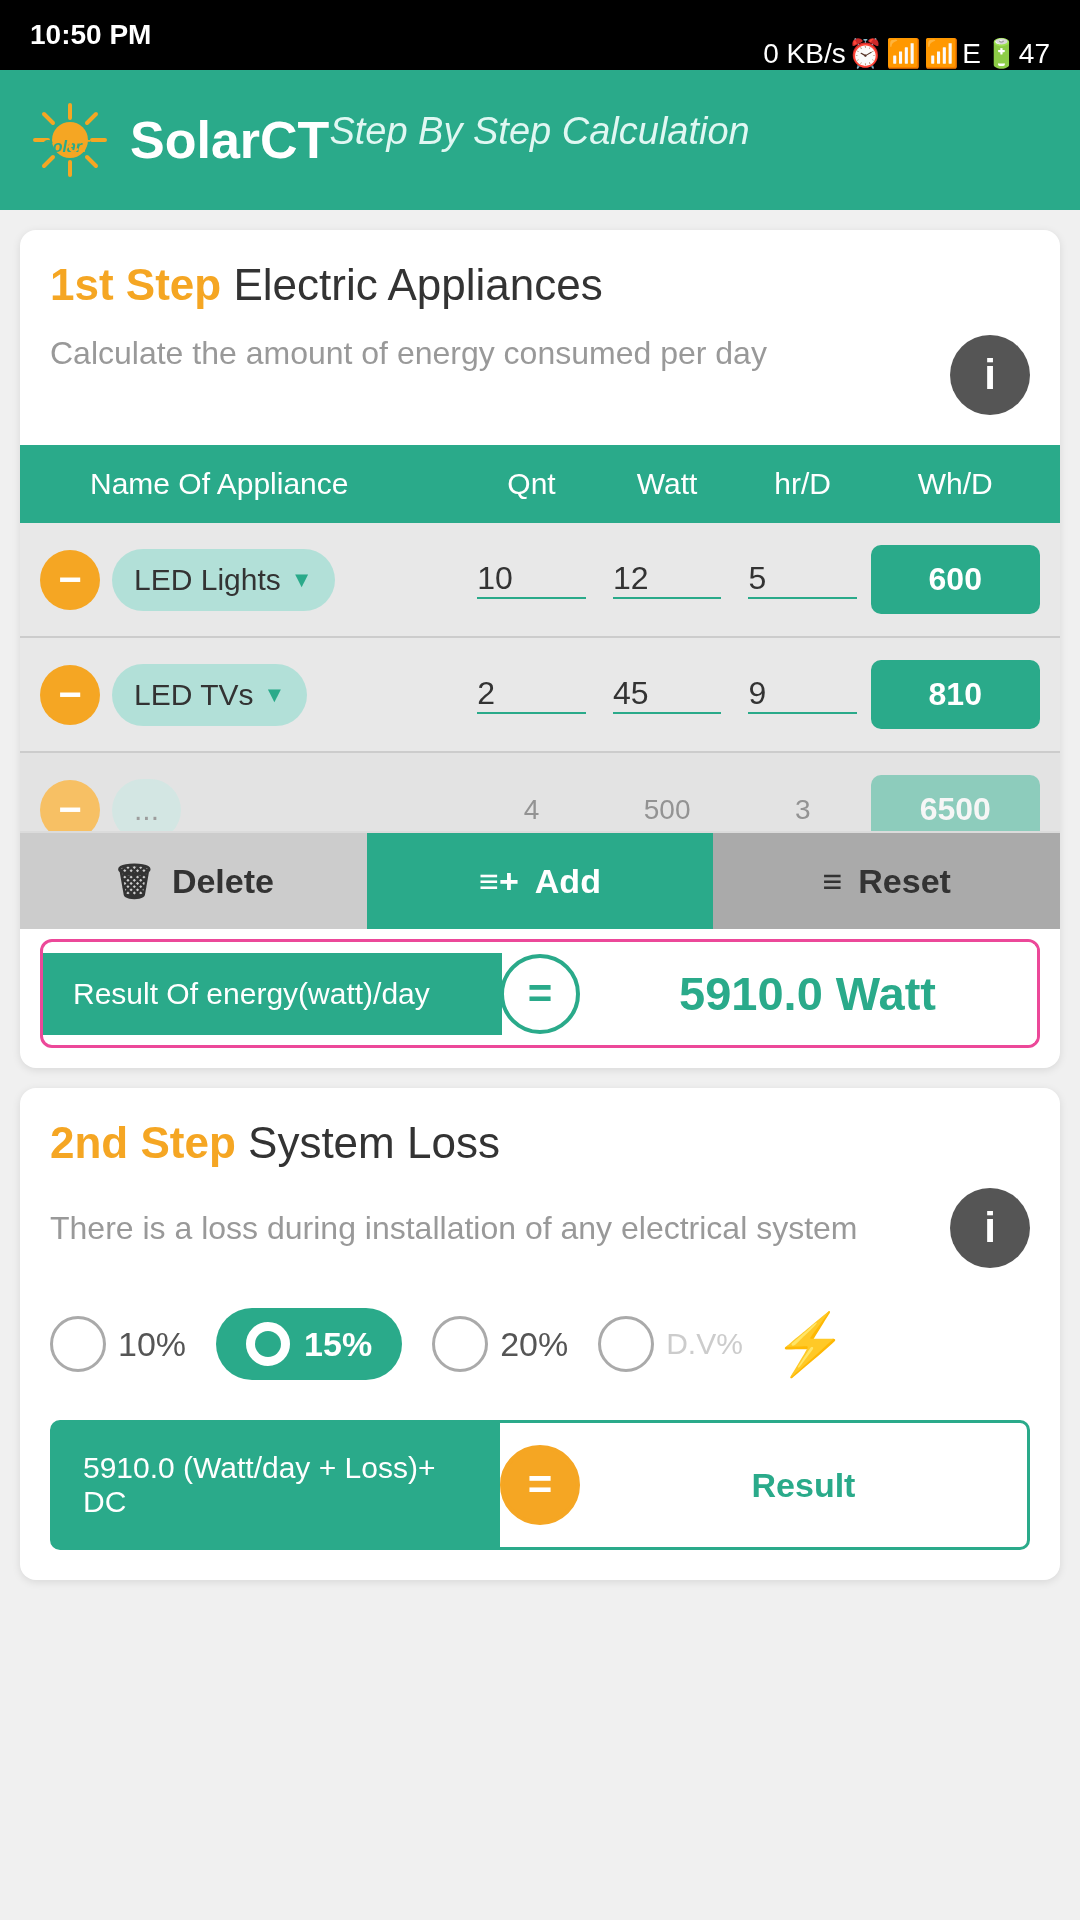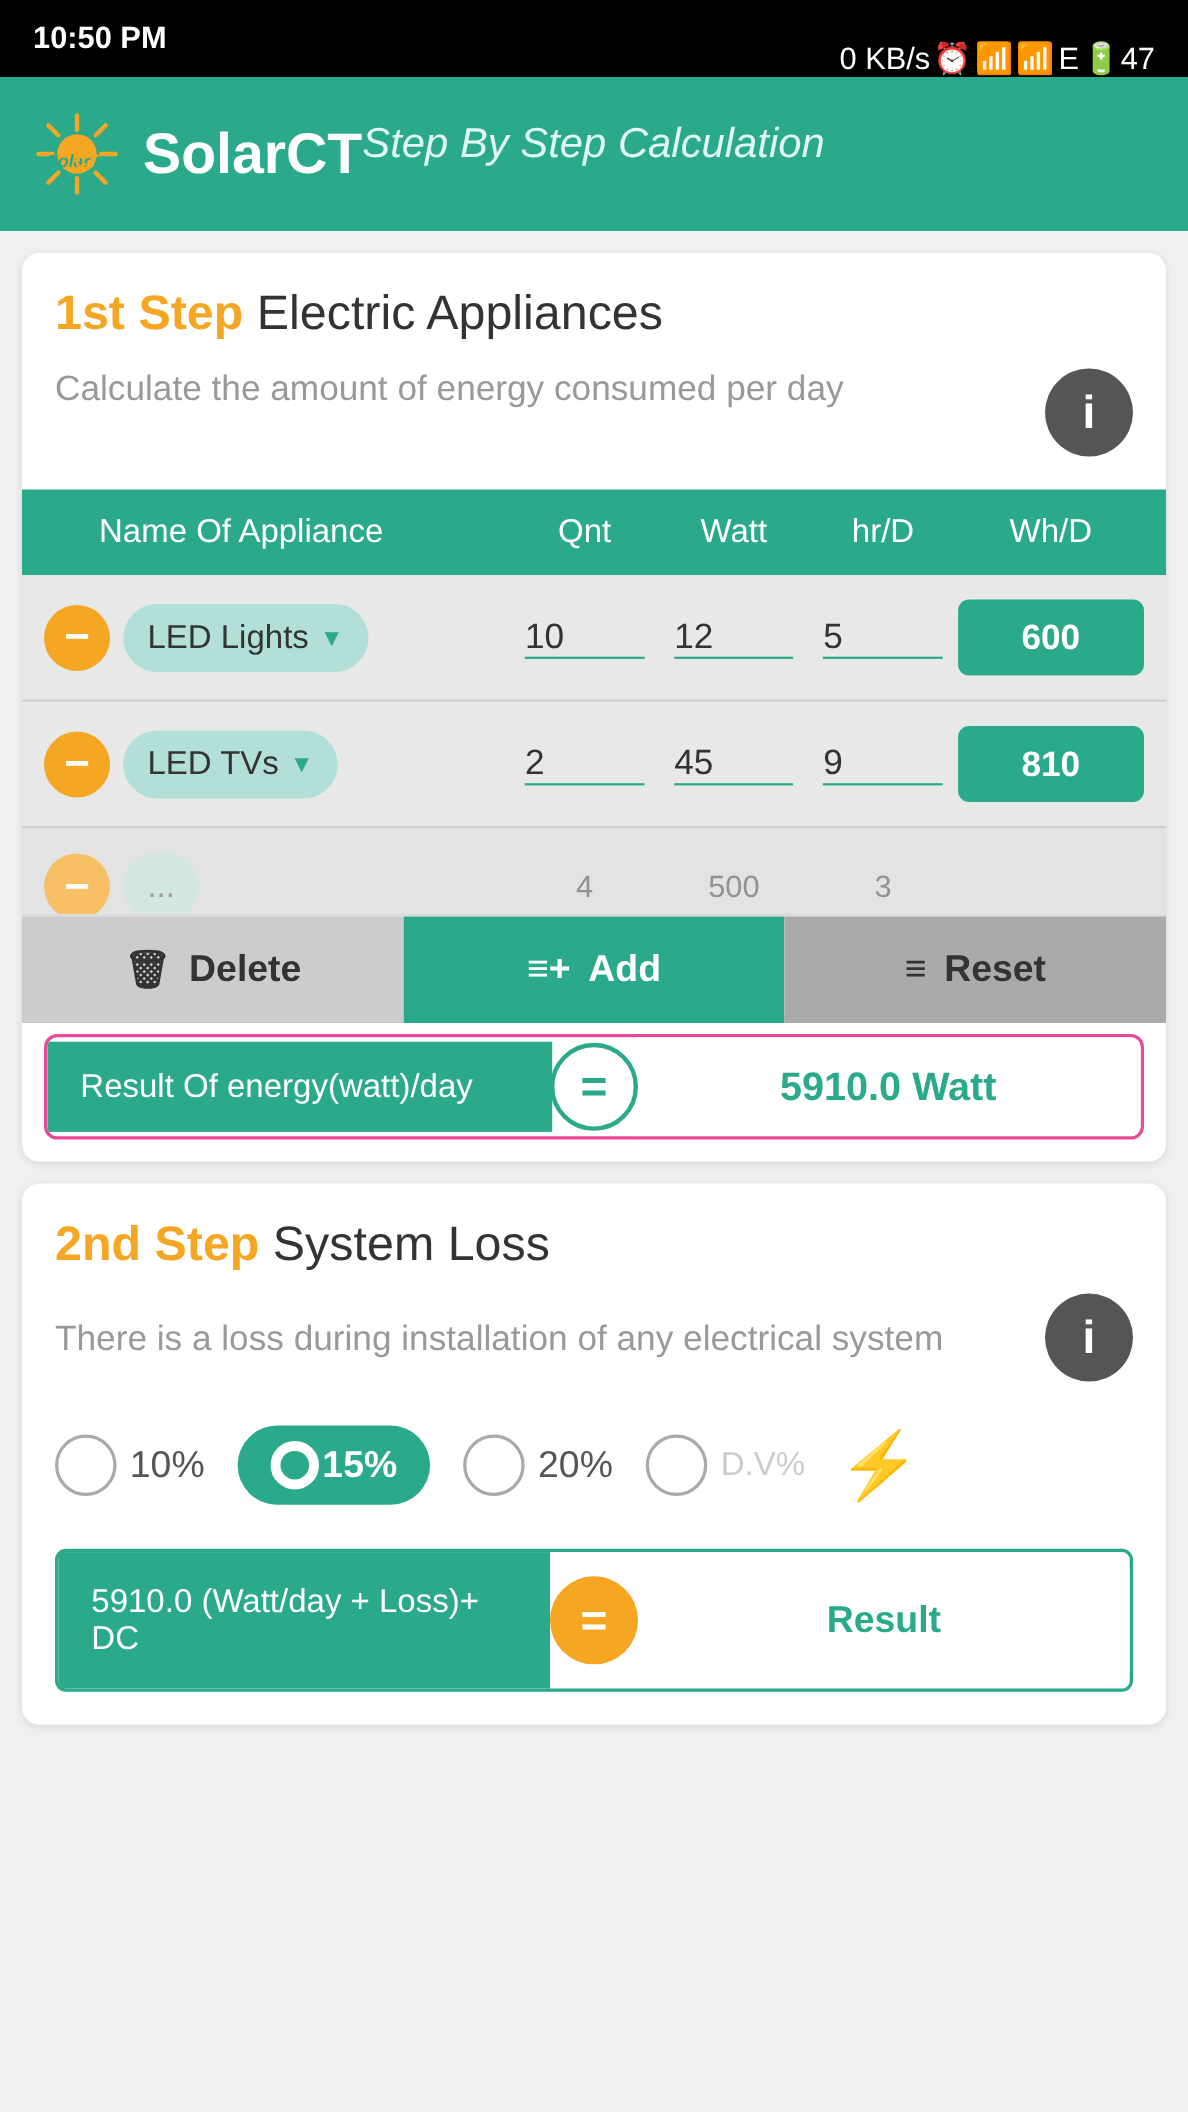--- a/index.html
+++ b/index.html
@@ -246,21 +246,21 @@
       align-items: center;
       justify-content: center;
       font-weight: bold;
       flex-shrink: 0;
       margin: 0 -2px;
       z-index: 1;
     }
     .result-value {
       background: #fff;
       color: #2aaa8a;
-      font-size: 36px;
+      font-size: 47px;
       font-weight: bold;
       padding: 24px 30px;
       flex: 1;
       text-align: center;
     }
 
     
     .step2-card {
       background: #fff;
       border-radius: 16px;
@@ -301,21 +301,21 @@
     }
     .radio-pill {
       background: #2aaa8a;
       border-radius: 50px;
       padding: 14px 30px;
       color: #fff;
       font-size: 34px;
       font-weight: bold;
       display: flex;
       align-items: center;
-      gap: 3px;
+      gap: 14px;
       cursor: pointer;
     }
     .radio-pill-inner-circle {
       width: 44px;
       height: 44px;
       border-radius: 50%;
       border: 4px solid #fff;
       background: #fff;
       display: flex;
       align-items: center;
@@ -486,20 +486,21 @@
     <div class="appliance-row partial-row" style="overflow:hidden; height:80px; background:#d8d8d8;">
       <div class="appliance-name-cell">
         <button class="remove-btn" style="background:#f5a623;">−</button>
         <div class="appliance-tag" style="opacity:0.6;">
           <span>...</span>
         </div>
       </div>
       <div style="text-align:center;font-size:28px;color:#666;">4</div>
       <div style="text-align:center;font-size:28px;color:#666;">500</div>
       <div style="text-align:center;font-size:28px;color:#666;">3</div>
+      <div class="result-cell" style="opacity:0.7;">6500</div>
     </div>
 
     <div class="action-buttons">
       <button class="action-btn delete-btn">
         <span>🗑</span>
         <span>Delete</span>
       </button>
       <button class="action-btn add-btn">
         <span>≡+</span>
         <span>Add</span>

